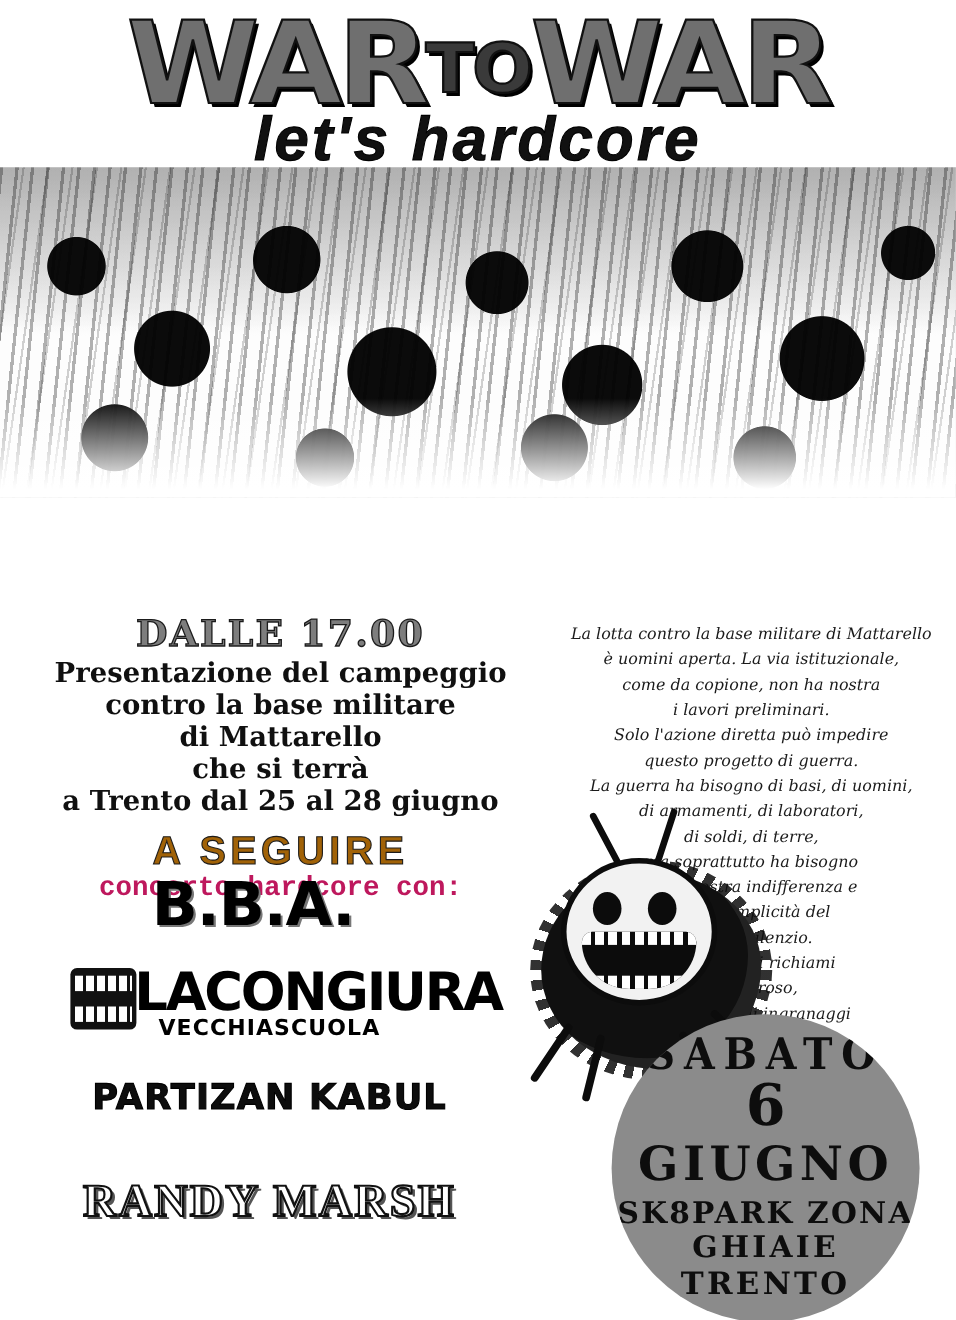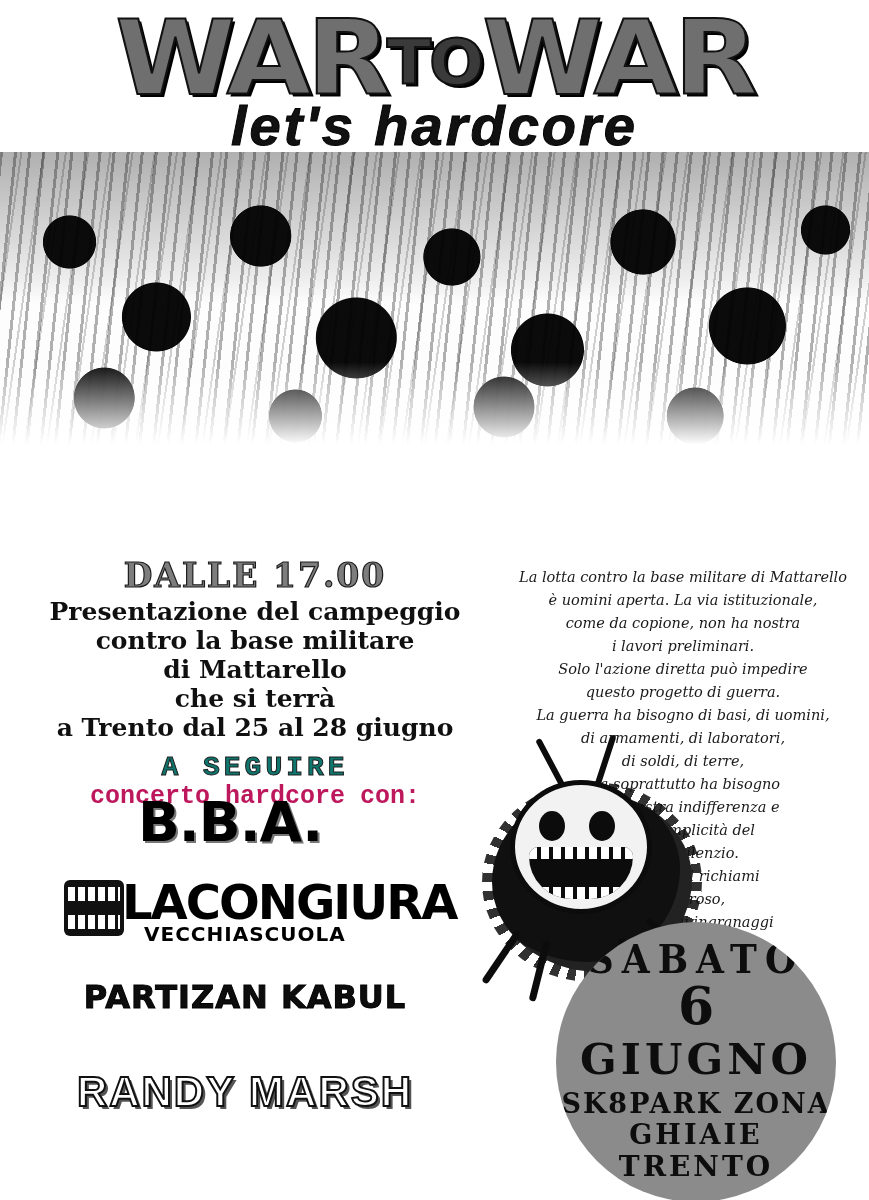--- a/index.html
+++ b/index.html
@@ -150,25 +150,25 @@
   .presentazione {
     margin-top: 2px;
     font-family: "DejaVu Serif", serif;
     font-weight: bold;
     font-size: 25px;
     line-height: 29px;
     color: #101010;
   }
   .a-seguire {
     margin-top: 10px;
-    font-family: Liberation Mono, monospace;
-    font-weight: bold;
-    font-size: 28px;
+    font-family: Liberation Sans, sans-serif;
+    font-weight: bold;
+    font-size: 36px;
     letter-spacing: 4px;
-    color: #0f766e;
+    color: #a16207;
     -webkit-text-stroke: 1px #1b1b1b;
   }
   .concerto {
     font-family: Liberation Mono, monospace;
     font-weight: bold;
     font-size: 25px;
     line-height: 28px;
     color: #be185d;
   }
 
@@ -244,21 +244,21 @@
     color: #0d0d0d;
     text-transform: uppercase;
     -webkit-text-stroke: 1px #000;
   }
   .band-randy {
     position: absolute;
     top: 1068px;
     left: 30px;
     width: 430px;
     text-align: center;
-    font-family: Liberation Sans, sans-serif;
+    font-family: Liberation Serif, serif;
     font-weight: bold;
     font-size: 42px;
     letter-spacing: 2px;
     color: #ffffff;
     text-transform: uppercase;
     -webkit-text-stroke: 2px #111;
     text-shadow: 3px 3px 0 #555;
   }
 
   

